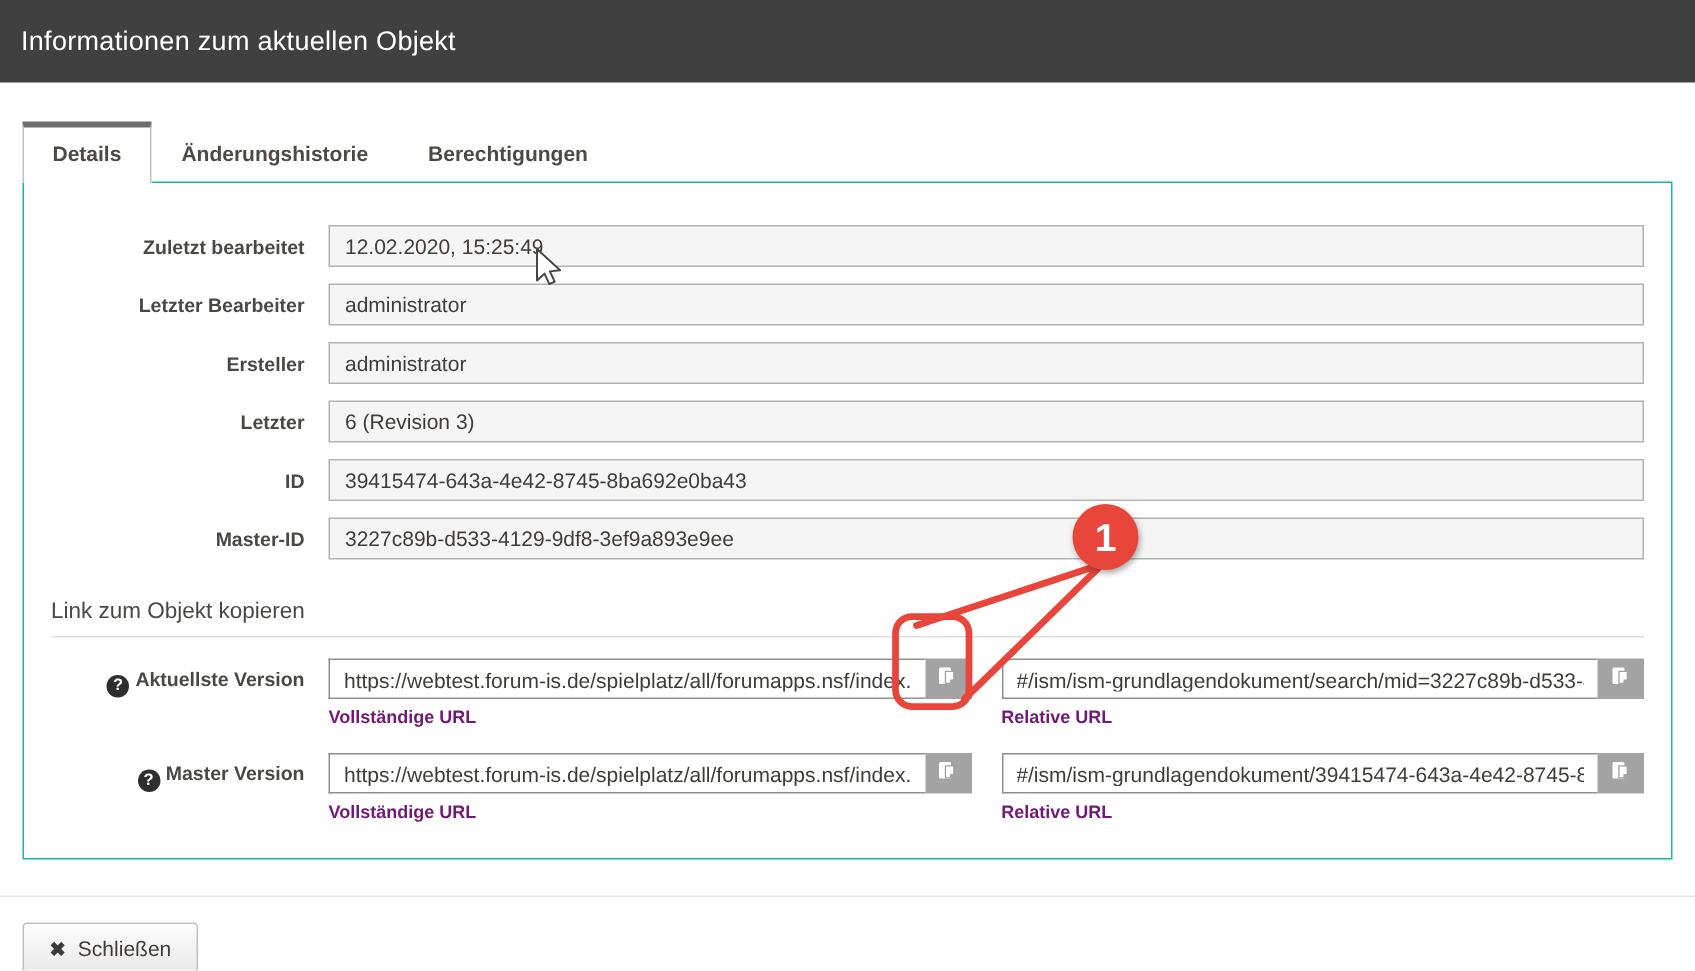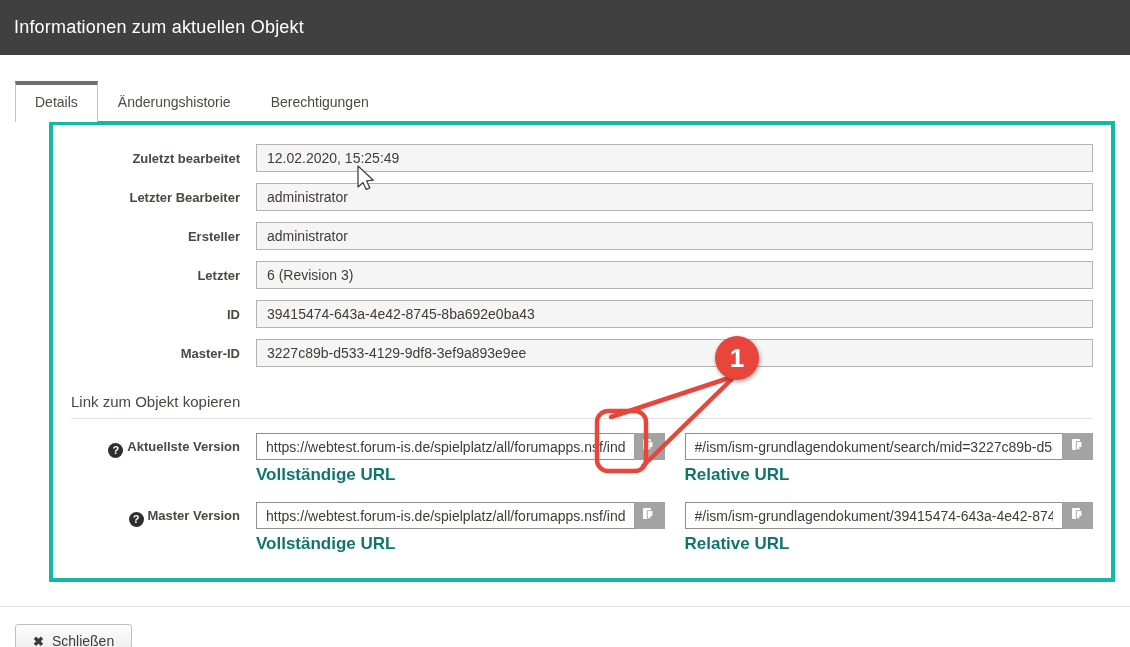--- a/index.html
+++ b/index.html
@@ -10,26 +10,26 @@
   
   .titlebar { height:55px; background:#404040; display:flex; align-items:center;
               padding:0 14px; }
   .titlebar h1 { color:#fff; font-size:18px; font-weight:400; letter-spacing:.2px; }
 
   
   .content { padding:0 15px; }
 
   .tabs { display:flex; margin-top:26px; position:relative; z-index:2; }
   .tab { font-size:14px; color:#4d4a46; padding:12px 19px 11px; cursor:pointer;
-         border:1px solid transparent; border-bottom:none; background:transparent; }
+         border:1px solid transparent; border-bottom:none; background:transparent;font-weight:bold; }
   .tab.active { background:#fff; border-color:#c3c3c3; border-top:4px solid #6e6e6e;
                 padding-top:9px; margin-bottom:-1px; }
 
-  .panel { border:4px solid #14b8a6; background:#fff; padding:19px 18px 24px 18px;
-           position:relative; z-index:1;margin-left:34px; }
+  .panel { border:1px solid #14b8a6; background:#fff; padding:28px 18px 24px 18px;
+           position:relative; z-index:1; }
 
   .field-row { display:flex; align-items:center; margin-bottom:11px; }
   .field-label { width:185px; text-align:right; padding-right:16px; font-size:13px;
                  font-weight:bold; color:#4a4745; flex:none; }
   .field-input { flex:1; height:28px; background:#f5f5f5; border:1px solid #b3b3b3;
                  font-family:"Liberation Sans", sans-serif; font-size:14px;
                  color:#3f3c39; padding:0 10px; outline:none; }
 
   .link-heading { font-size:15px; font-weight:400; color:#4a4745; margin-top:26px;
                   padding-bottom:8px; border-bottom:1px solid #ddd; }
@@ -43,21 +43,21 @@
                background:#2e2e2e; color:#fff; font-size:11px; font-weight:bold;
                text-align:center; line-height:15px; vertical-align:-3px; margin-right:4px; }
   .link-col { flex:1; min-width:0; margin-right:20px; }
   .link-col:last-child { margin-right:0; }
   .input-group { display:flex; }
   .url-input { flex:1; min-width:0; height:27px; background:#fff; border:1px solid #8f8f8f;
                border-right:none; font-family:"Liberation Sans", sans-serif; font-size:14px;
                color:#3f3c39; padding:0 9px; outline:none; }
   .copy-btn { width:31px; height:27px; background:#a3a3a3; border:none; flex:none;
               display:flex; align-items:center; justify-content:center; cursor:pointer; }
-  .caption { font-size:17px; font-weight:bold; color:#0f766e; margin-top:5px; }
+  .caption { font-size:12px; font-weight:bold; color:#701a75; margin-top:5px; }
 
   .footer-divider { border-top:1px solid #e5e5e5; margin-top:24px; }
   .close-btn { margin:17px 0 0 15px; display:inline-flex; align-items:center; gap:8px;
                padding:8px 17px; font-family:"Liberation Sans", sans-serif; font-size:14px;
                color:#3f3c39; background:linear-gradient(#fdfdfd,#e9e9e9);
                border:1px solid #c0c0c0; border-radius:3px; cursor:pointer; }
   .close-x { font-weight:bold; color:#3a3a3a; font-size:13px; }
 
   .overlay { position:absolute; left:0; top:0; width:1130px; height:647px;
              pointer-events:none; z-index:5; }

